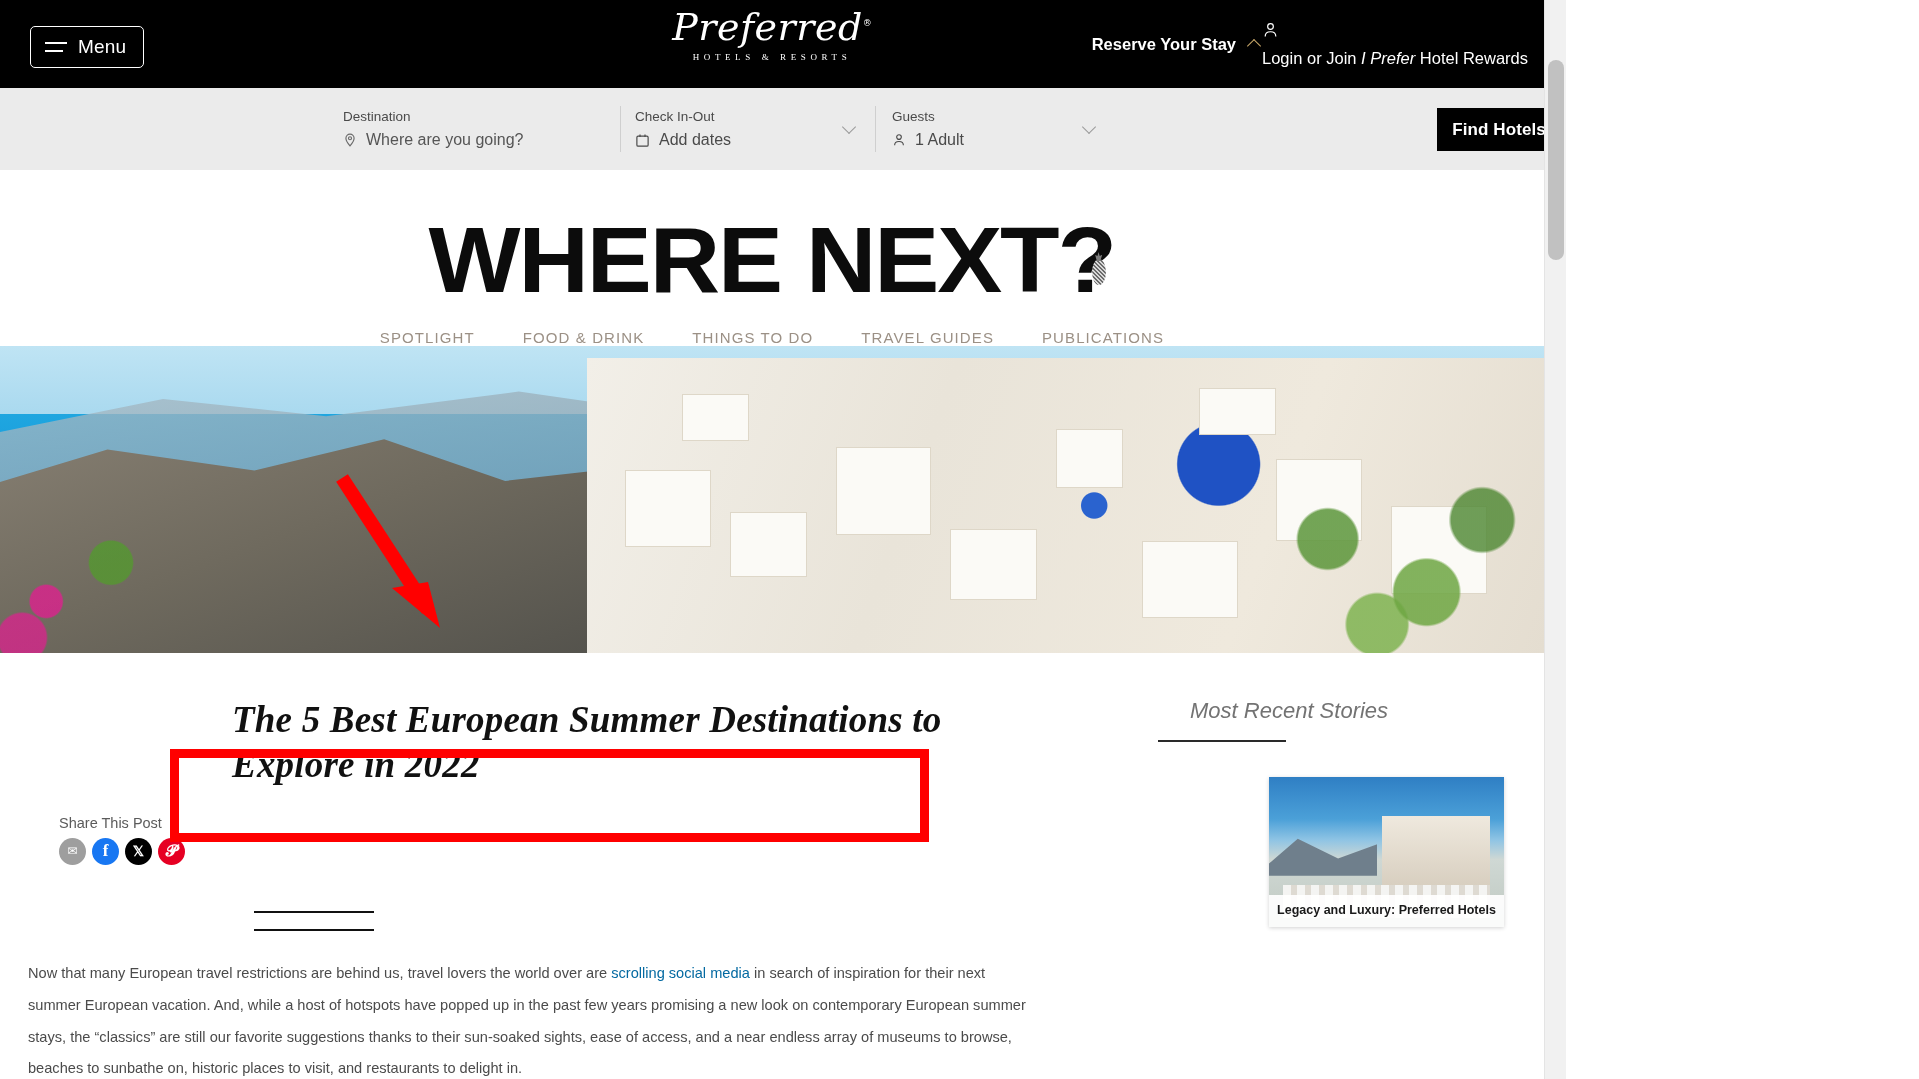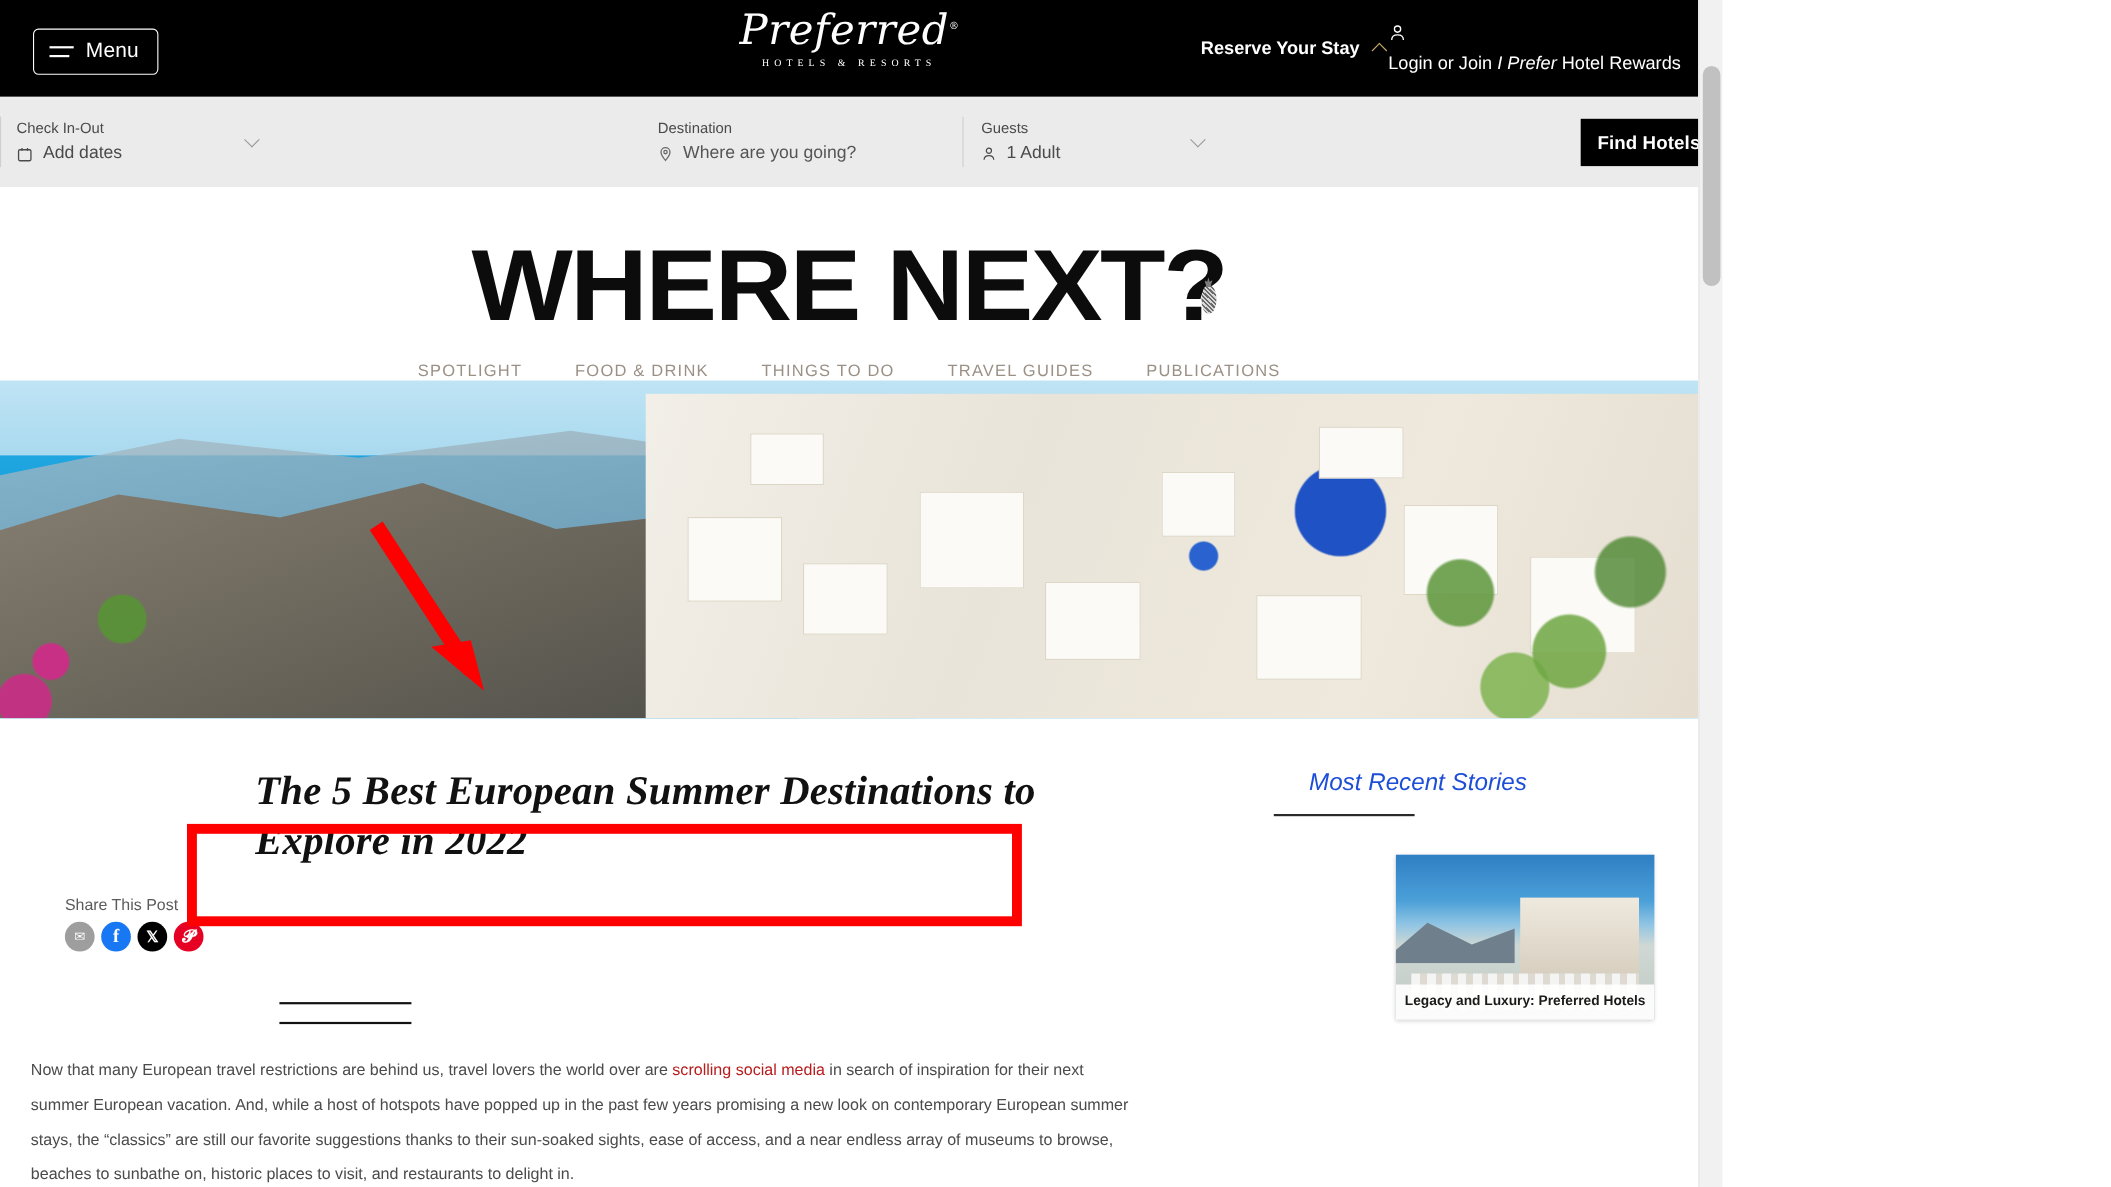--- a/index.html
+++ b/index.html
@@ -199,27 +199,27 @@
   .sicon.pin { background: #e60023; font-weight: bold; font-family: "Liberation Serif", serif; font-size: 16px; }
 
   .divider { margin: 46px 0 0 0; text-align: center; padding-right: 430px; }
   .divider i { display: block; width: 120px; height: 2px; background: #111; margin: 0 auto; }
   .divider i + i { margin-top: 16px; }
 
   .body-copy {
     padding: 27px 0 0 28px; width: 1040px;
     font-size: 14.6px; color: #4b4b4b; line-height: 2.18;
   }
-  .body-copy a { color: #b91c1c; text-decoration: none; }
+  .body-copy a { color: #0369a1; text-decoration: none; }
 
   
   .col-side { width: 597px; position: relative; padding-top: 45px; }
   .side-title {
     font-family: "Liberation Sans", sans-serif; font-style: italic;
-    font-size: 22px; color: #1d4ed8; text-align: center; padding-right: 24px;
+    font-size: 22px; color: #737373; text-align: center; padding-right: 24px;
   }
   .side-rule { width: 128px; height: 1.5px; background: #2a2a2a; margin: 16px auto 0; margin-right: 258px; }
   .story-card {
     position: relative; width: 235px; margin: 35px 0 0 211px; background: #fff;
     box-shadow: 0 1px 4px rgba(0,0,0,.18);
   }
   .story-img {
     height: 150px;
     background:
       linear-gradient(#2f7fc4 0%, #4ba0d8 28%, #8fc4e4 42%, #cfd8d4 55%, #bfc8c0 100%);
@@ -281,41 +281,41 @@
           <svg width="17" height="18" viewBox="0 0 24 24">
             <circle cx="12" cy="7" r="4" fill="none" stroke="#fff" stroke-width="1.7"></circle>
             <path d="M4.5 21c0-4.2 3.4-6.5 7.5-6.5s7.5 2.3 7.5 6.5" fill="none" stroke="#fff" stroke-width="1.7"></path>
           </svg>
           <span><span>Login or Join </span><em>I Prefer</em><span> Hotel Rewards</span></span>
         </div>
       </div>
     </div>
 
     <div class="bookbar">
+      <div class="bk-field bk-dest">
+        <div class="bk-label">Destination</div>
+        <div class="bk-value">
+          <svg width="14" height="16" viewBox="0 0 24 24">
+            <path d="M12 2C8.1 2 5 5.1 5 9c0 5.2 7 13 7 13s7-7.8 7-13c0-3.9-3.1-7-7-7z" fill="none" stroke="#6a6a6a" stroke-width="2"></path>
+            <circle cx="12" cy="9" r="2.6" fill="none" stroke="#6a6a6a" stroke-width="2"></circle>
+          </svg>
+          <span>Where are you going?</span>
+        </div>
+      </div>
+
       <div class="bk-field bk-dates">
         <div class="bk-label">Check In-Out</div>
         <div class="bk-value">
           <svg width="15" height="15" viewBox="0 0 24 24">
             <rect x="3" y="5" width="18" height="16" rx="2" fill="none" stroke="#4a4a4a" stroke-width="1.9"></rect>
             <path d="M8 2.5v4M16 2.5v4" stroke="#4a4a4a" stroke-width="1.9" fill="none"></path>
           </svg>
           <span class="val">Add dates</span>
         </div>
         <span class="bk-chev"></span>
-      </div>
-
-      <div class="bk-field bk-dest">
-        <div class="bk-label">Destination</div>
-        <div class="bk-value">
-          <svg width="14" height="16" viewBox="0 0 24 24">
-            <path d="M12 2C8.1 2 5 5.1 5 9c0 5.2 7 13 7 13s7-7.8 7-13c0-3.9-3.1-7-7-7z" fill="none" stroke="#6a6a6a" stroke-width="2"></path>
-            <circle cx="12" cy="9" r="2.6" fill="none" stroke="#6a6a6a" stroke-width="2"></circle>
-          </svg>
-          <span>Where are you going?</span>
-        </div>
       </div>
 
       <div class="bk-field bk-guests">
         <div class="bk-label">Guests</div>
         <div class="bk-value">
           <svg width="14" height="16" viewBox="0 0 24 24">
             <circle cx="12" cy="7" r="4" fill="none" stroke="#4a4a4a" stroke-width="1.9"></circle>
             <path d="M4.5 21c0-4.2 3.4-6.5 7.5-6.5s7.5 2.3 7.5 6.5" fill="none" stroke="#4a4a4a" stroke-width="1.9"></path>
           </svg>
           <span class="val">1 Adult</span>

